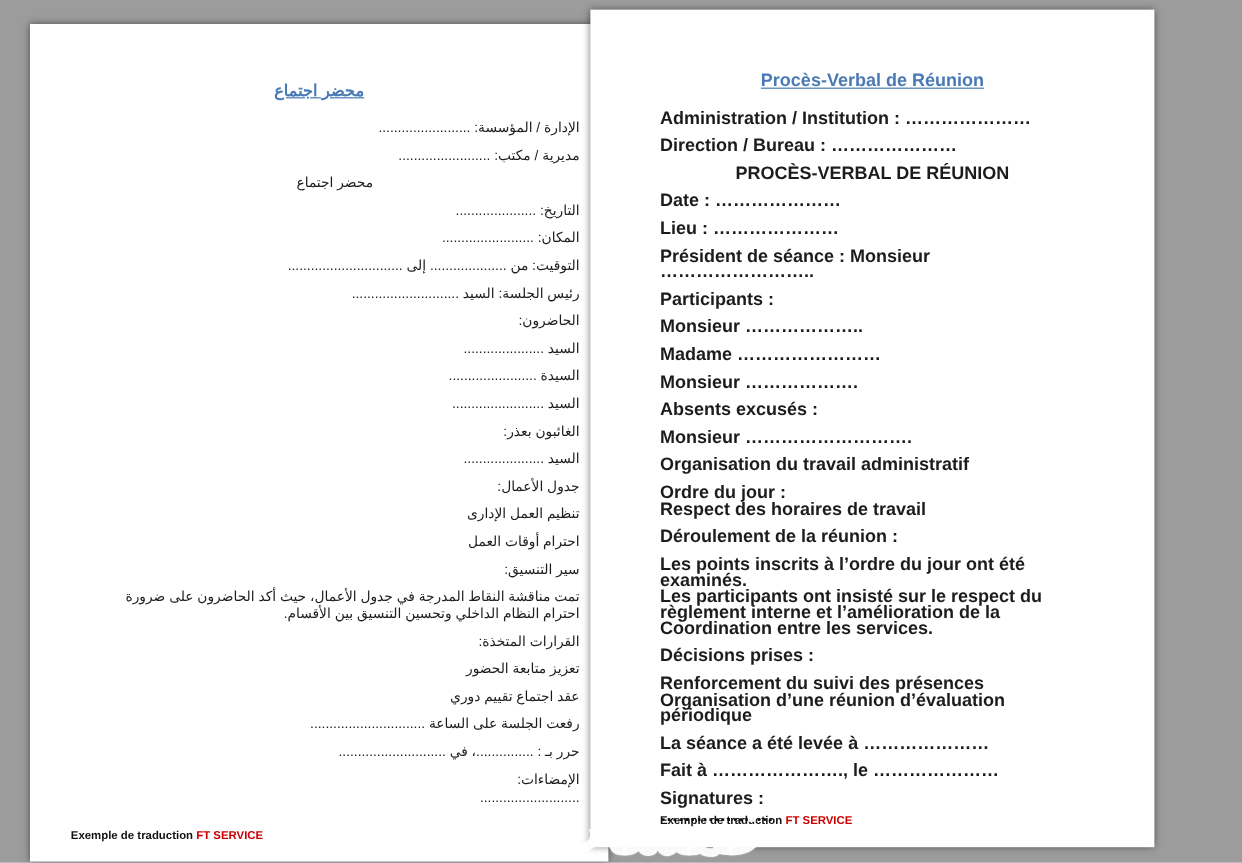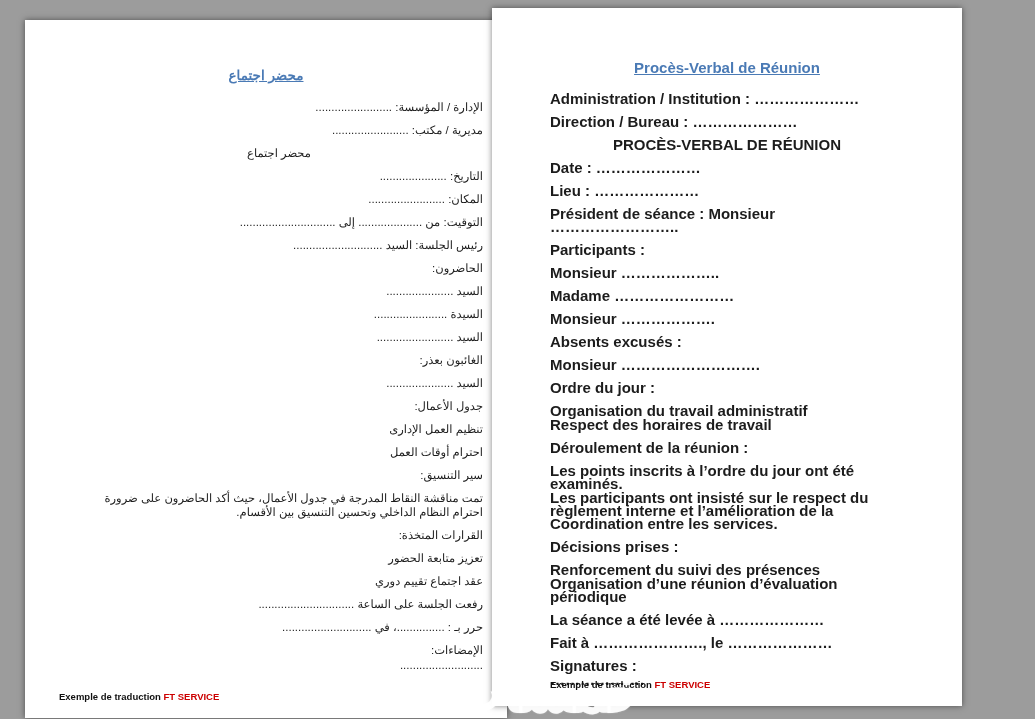--- a/index.html
+++ b/index.html
@@ -78,22 +78,22 @@
         <div class="line center">PROCÈS-VERBAL DE RÉUNION</div>
         <div class="line">Date : …………………</div>
         <div class="line">Lieu : …………………</div>
         <div class="line">Président de séance : Monsieur ……………………..</div>
         <div class="line">Participants :</div>
         <div class="line">Monsieur ………………..</div>
         <div class="line">Madame ……………………</div>
         <div class="line">Monsieur ……………….</div>
         <div class="line">Absents excusés :</div>
         <div class="line">Monsieur ……………………….</div>
+        <div class="line">Organisation du travail administratif</div>
         <div class="line">Ordre du jour :</div>
-        <div class="line">Organisation du travail administratif</div>
         <div class="line tight">Respect des horaires de travail</div>
         <div class="line">Déroulement de la réunion :</div>
         <div class="line">Les points inscrits à l’ordre du jour ont été examinés.</div>
         <div class="line tight">Les participants ont insisté sur le respect du règlement interne et l’amélioration de la Coordination entre les services.</div>
         <div class="line">Décisions prises :</div>
         <div class="line">Renforcement du suivi des présences</div>
         <div class="line tight">Organisation d’une réunion d’évaluation périodique</div>
         <div class="line">La séance a été levée à …………………</div>
         <div class="line">Fait à …………………., le …………………</div>
         <div class="line">Signatures :</div>

